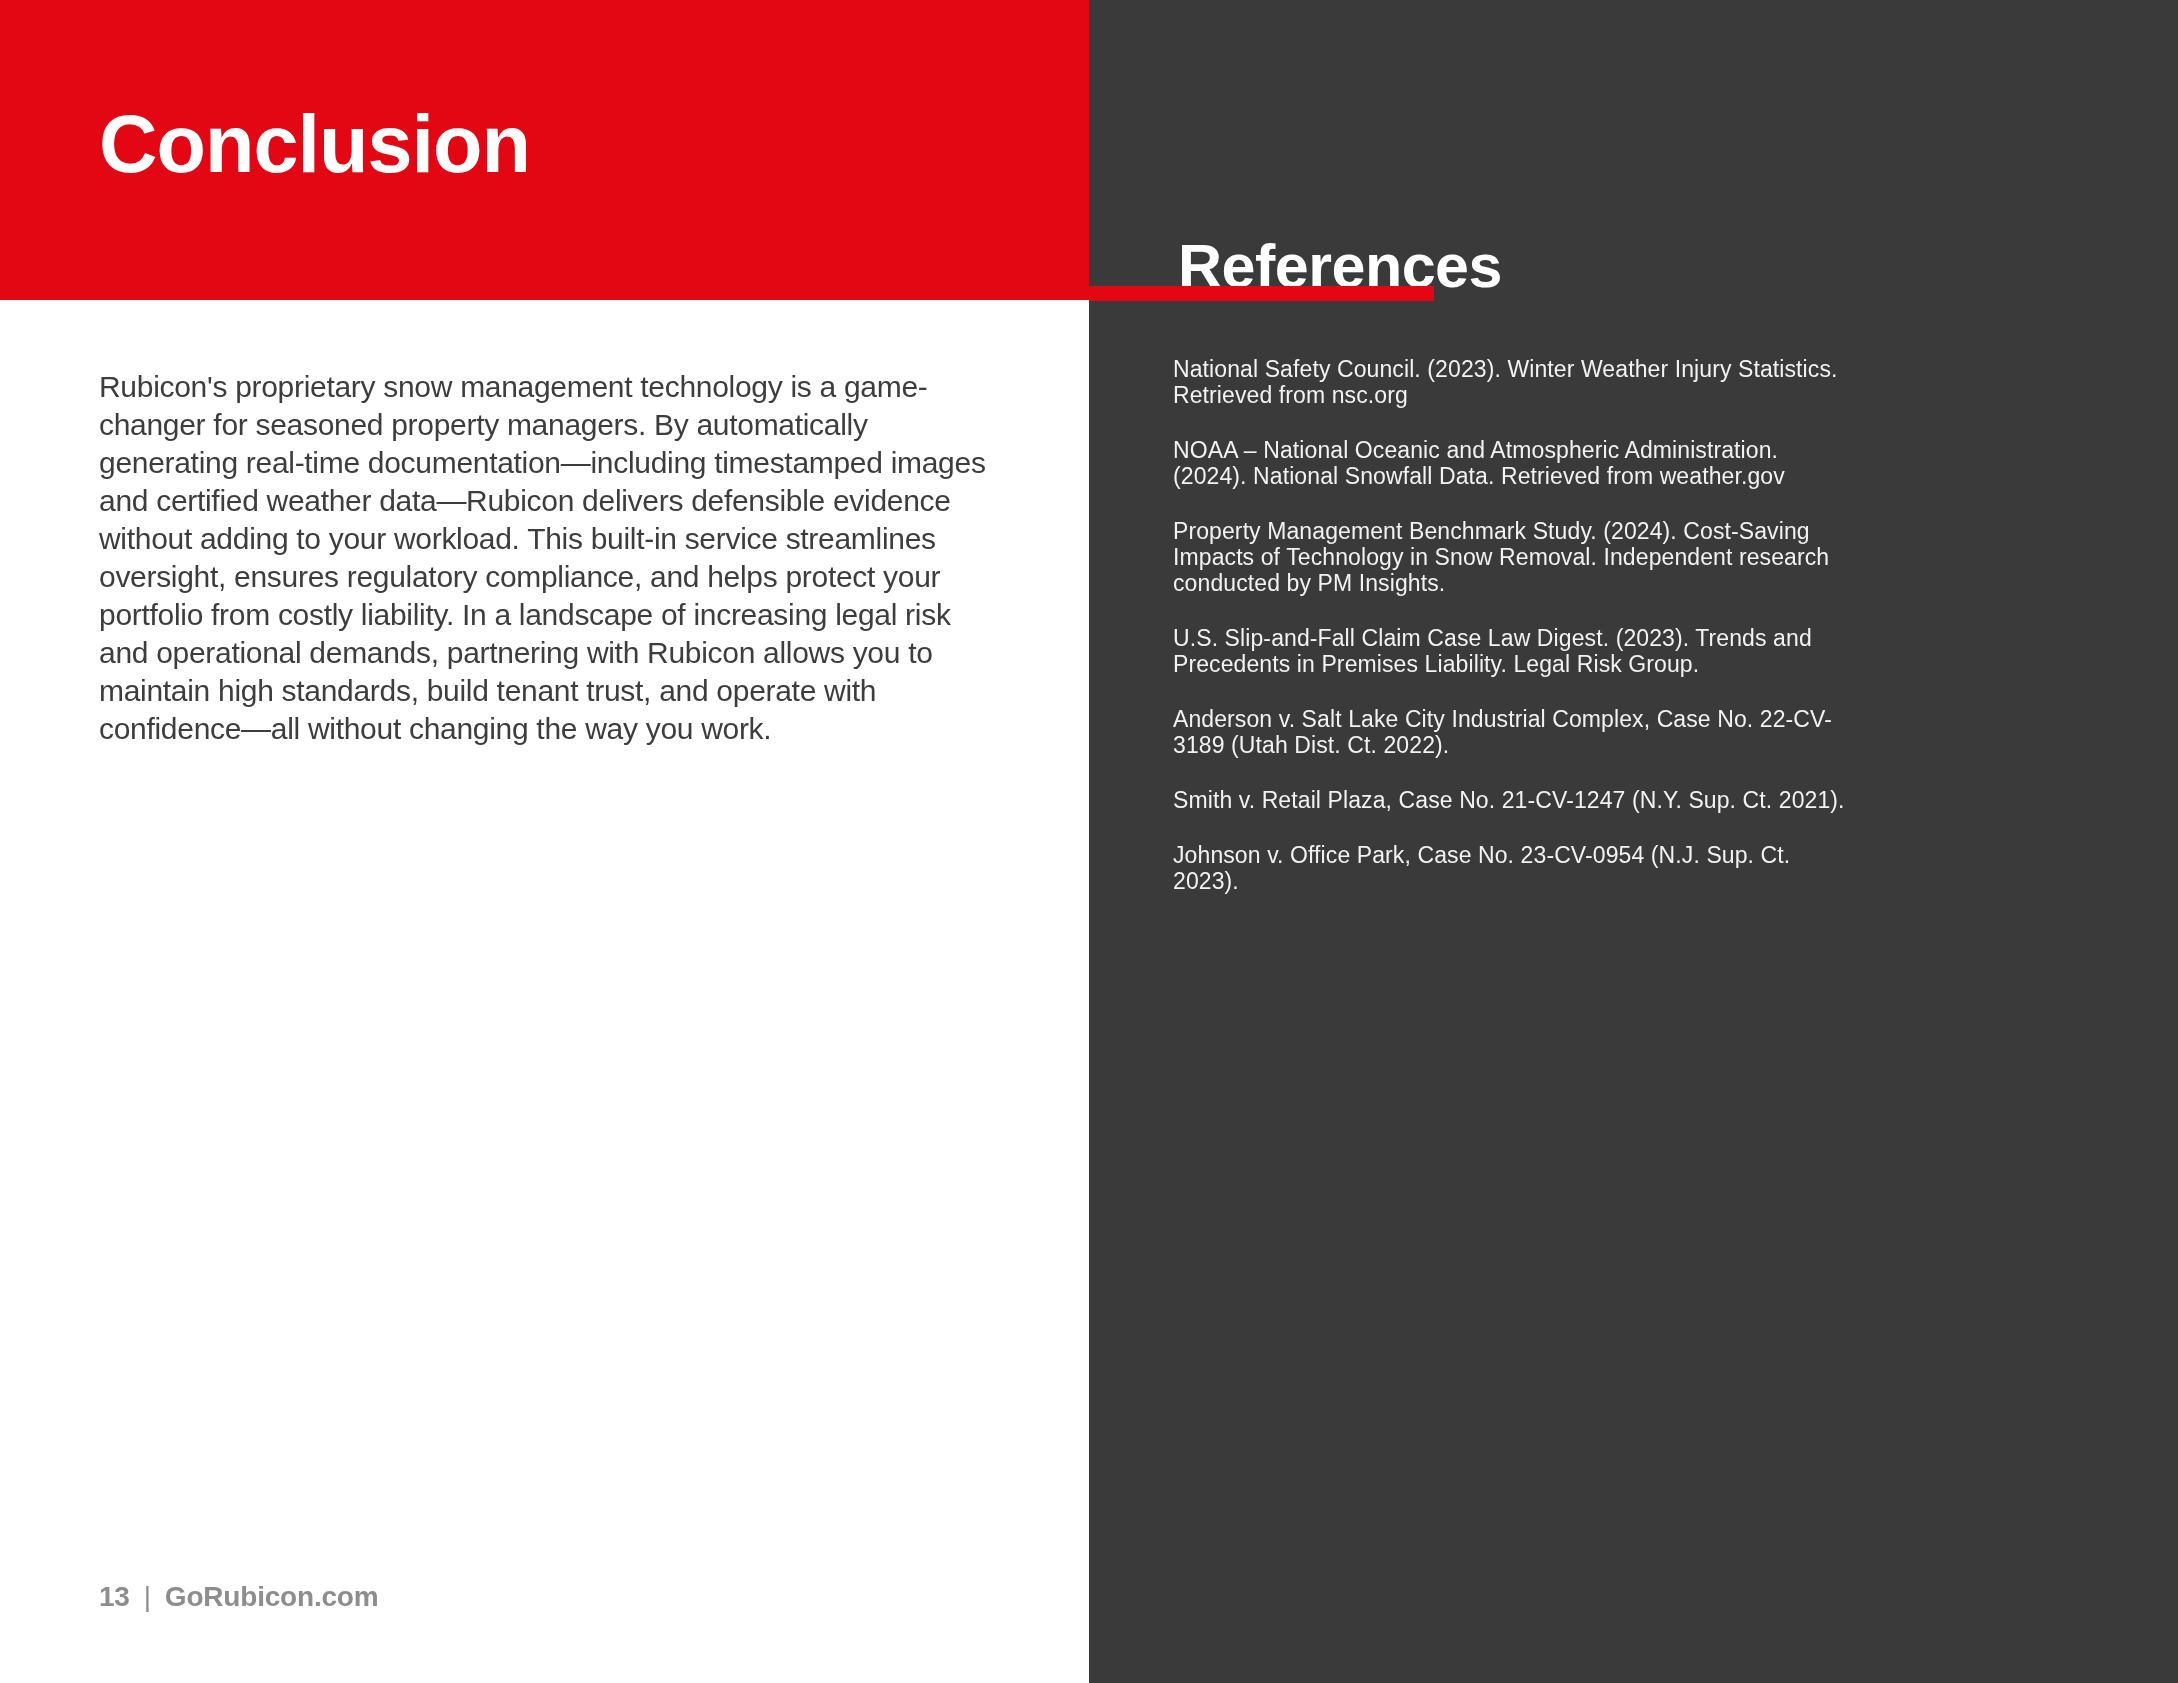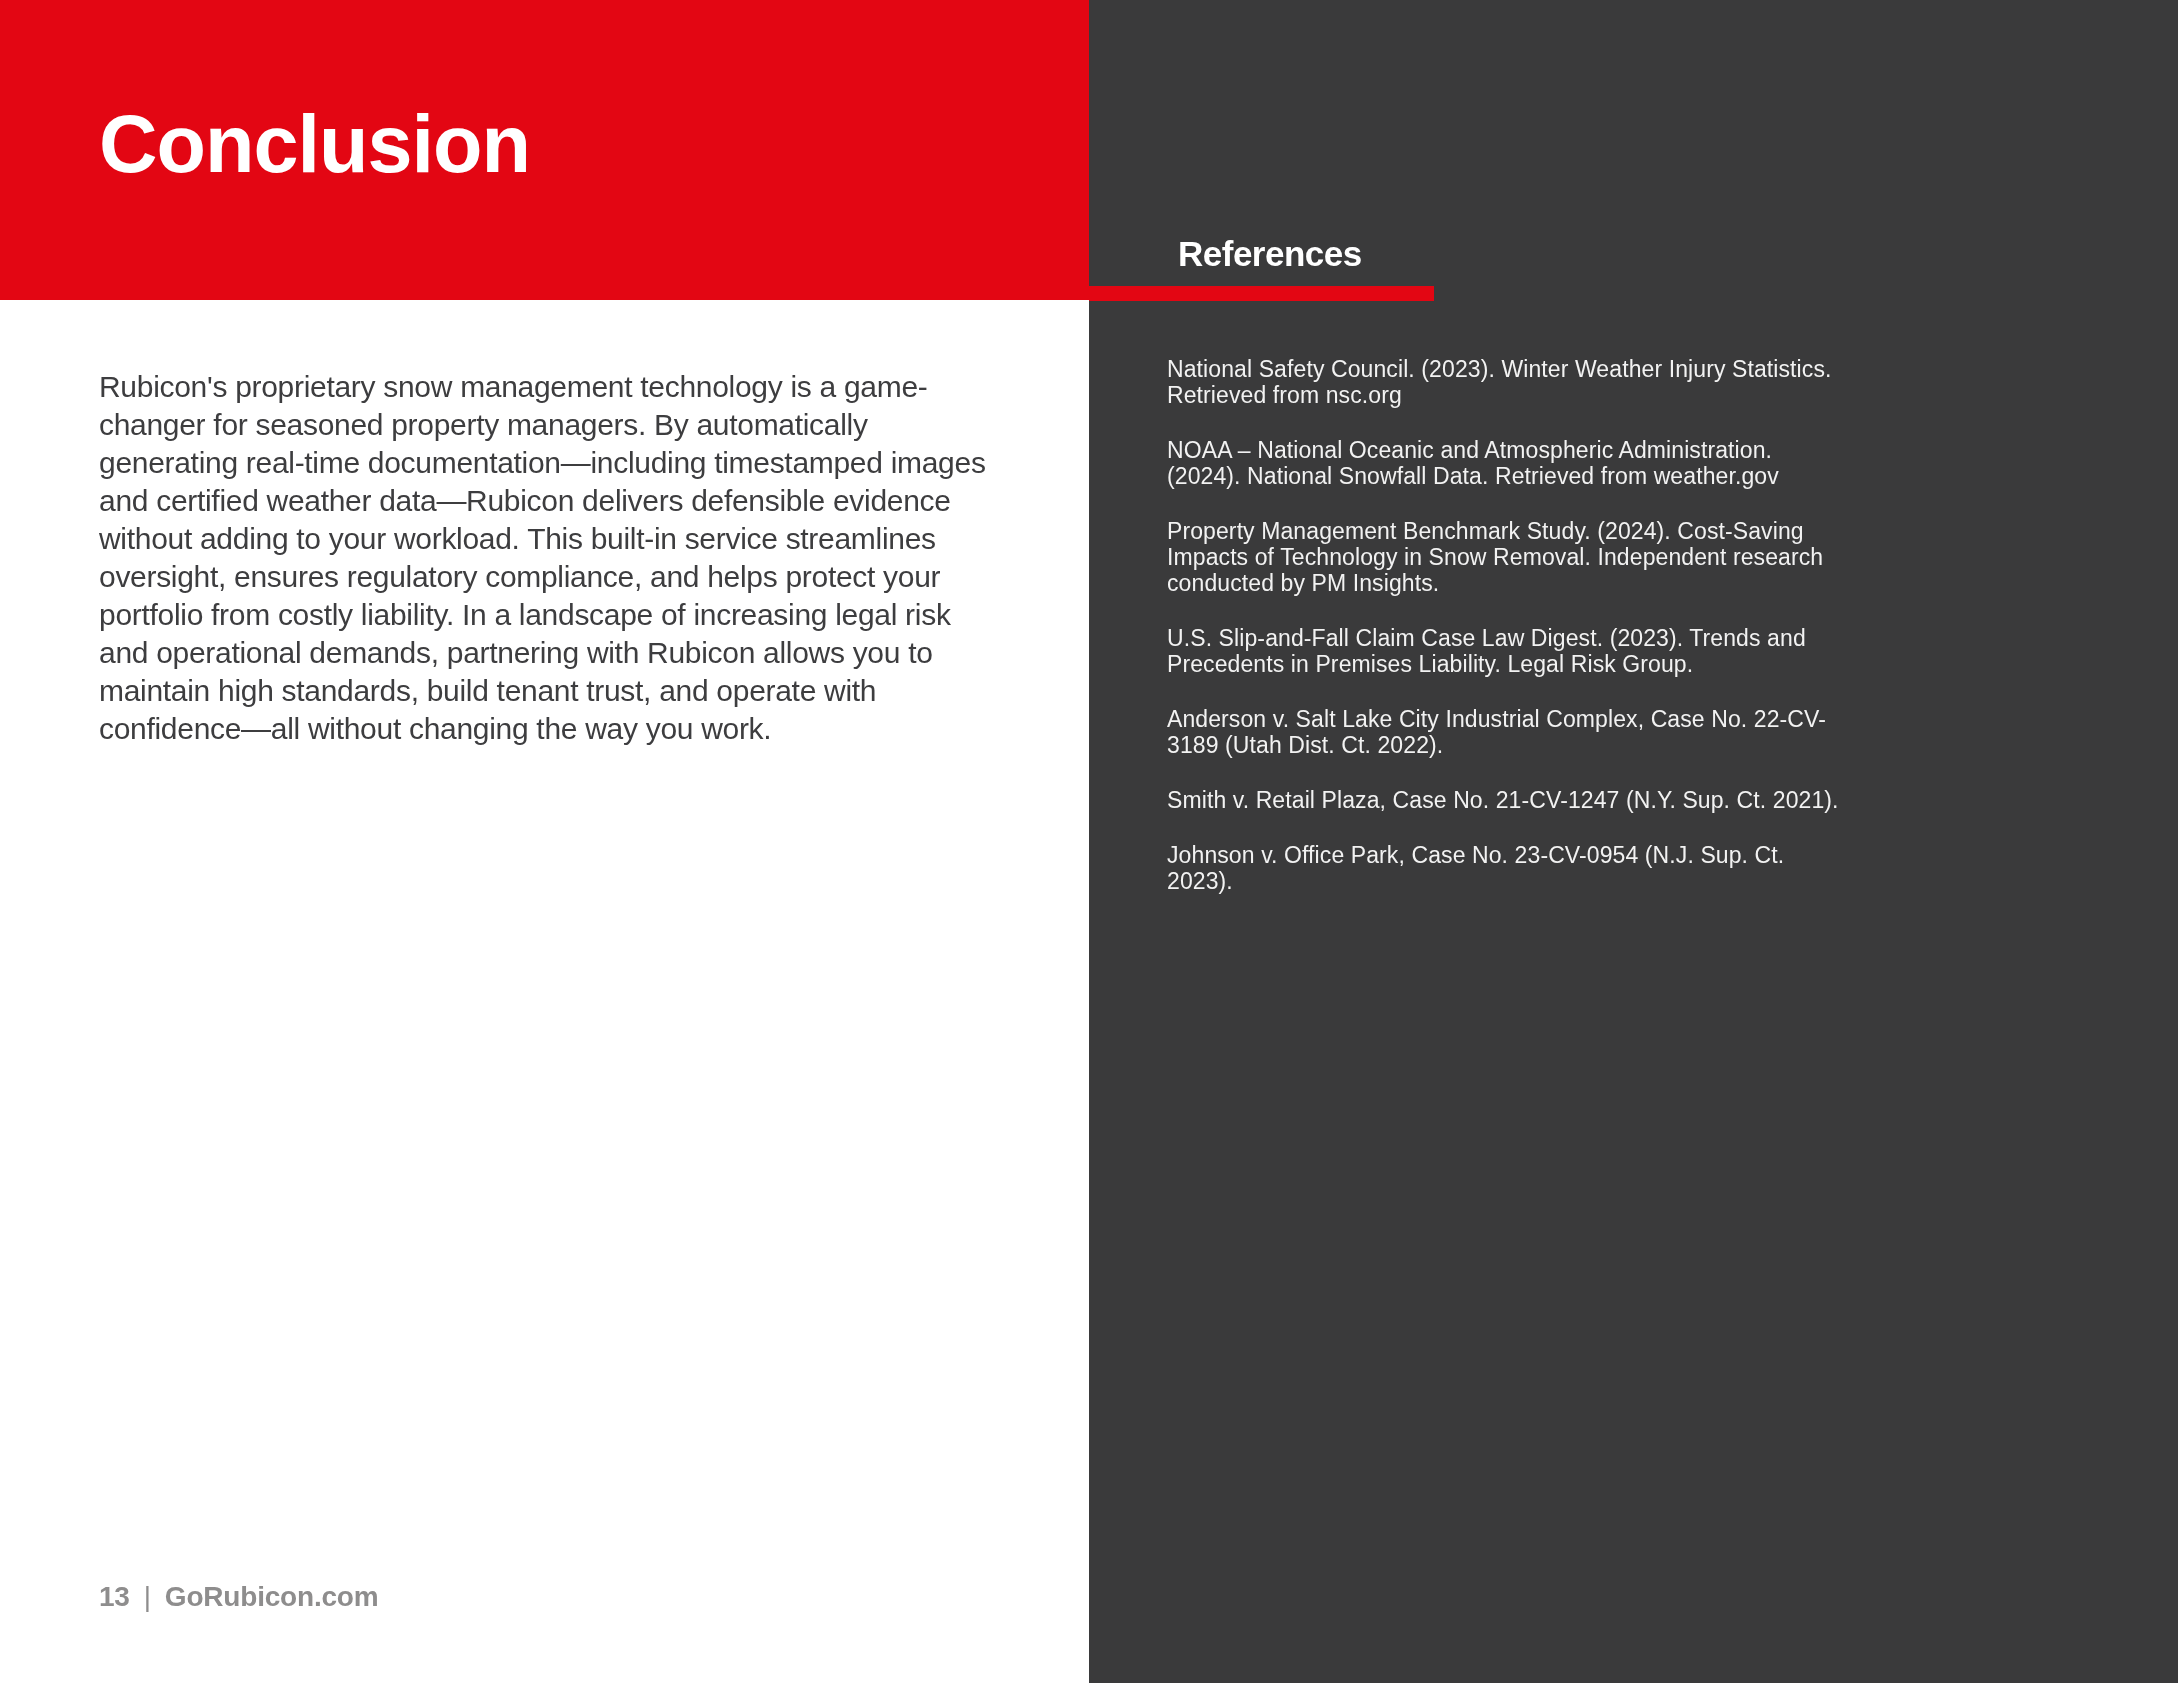--- a/index.html
+++ b/index.html
@@ -67,35 +67,35 @@
   
   .right-panel{
     position:absolute;
     left:1089px;top:0;
     width:1089px;height:1683px;
     background:var(--panel-dark);
   }
   .ref-heading{
     position:absolute;
     left:89px;top:236px;
-    font-size:35px;
+    font-size:61px;
     font-weight:700;
     letter-spacing:-0.5px;
     color:#ffffff;
     line-height:1;
   }
   .red-underline{
     position:absolute;
     left:0;top:286px;
     width:345px;height:15px;
     background:var(--accent-red);
   }
   .ref-list{
     position:absolute;
-    left:78px;top:356px;
+    left:84px;top:356px;
     width:673px;
   }
   .ref-entry{
     font-size:23px;
     line-height:26px;
     letter-spacing:0.1px;
     color:#f2f2f2;
     margin-bottom:29px;
   }
 </style>

